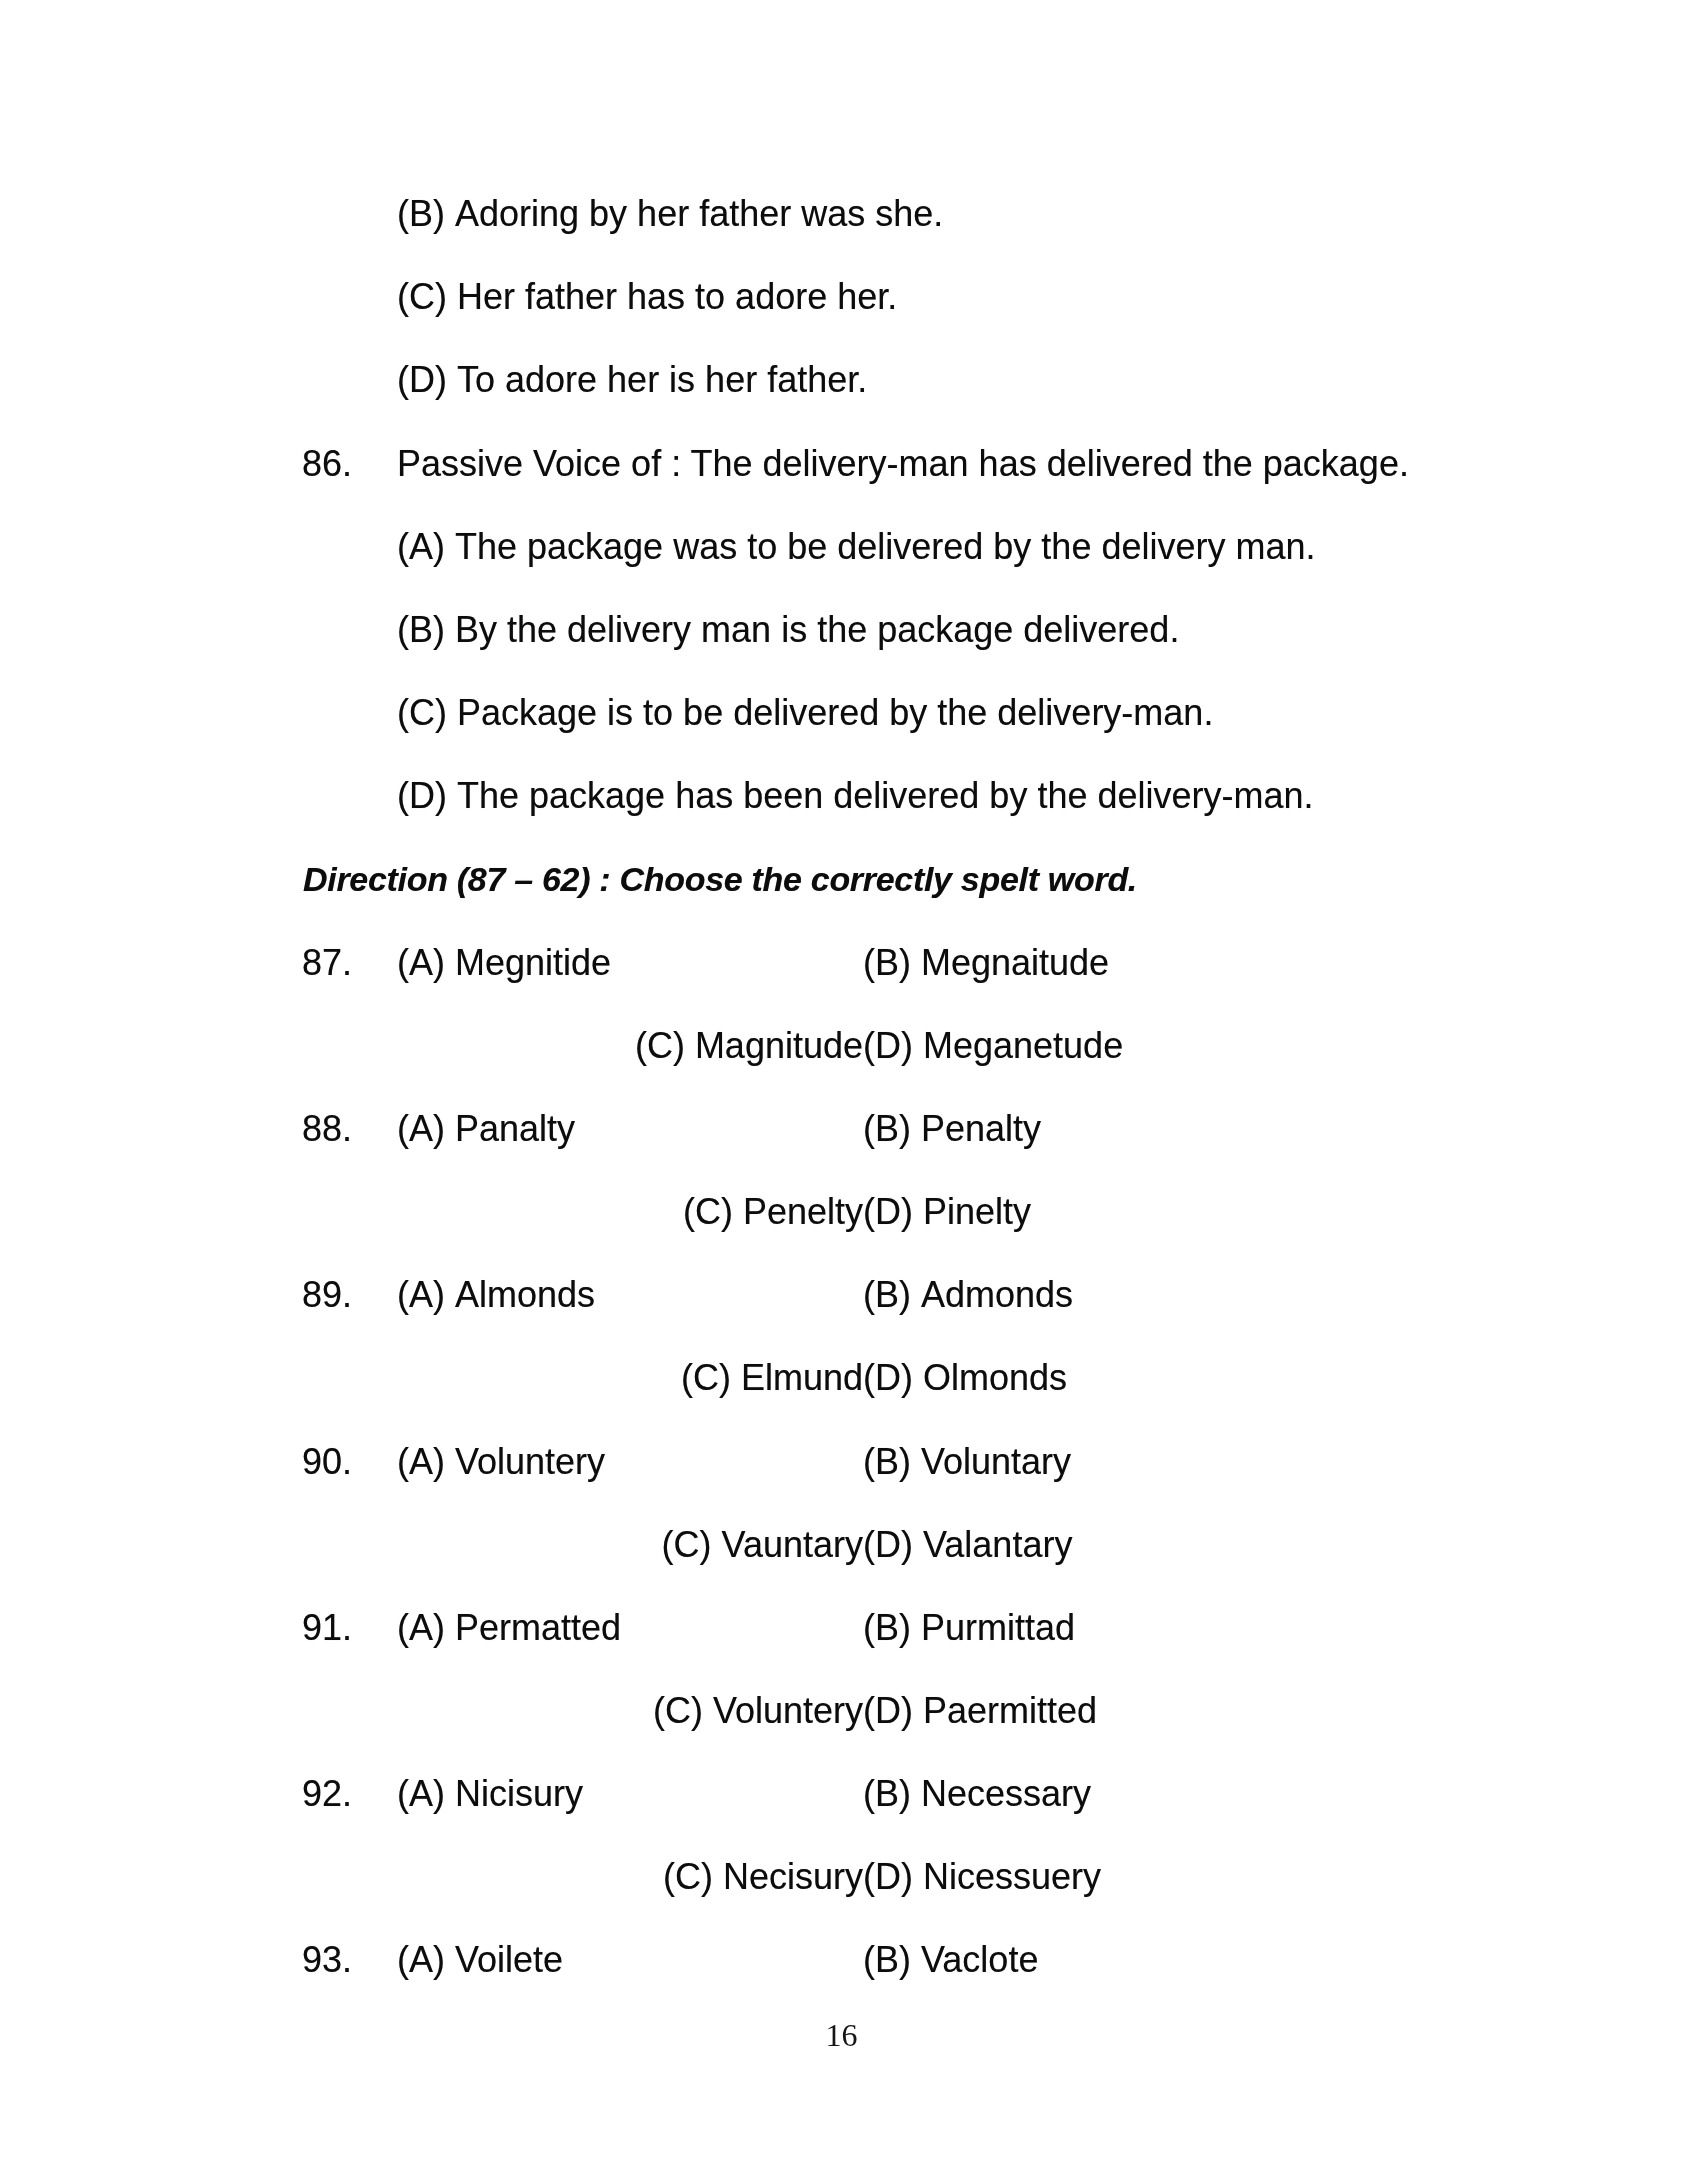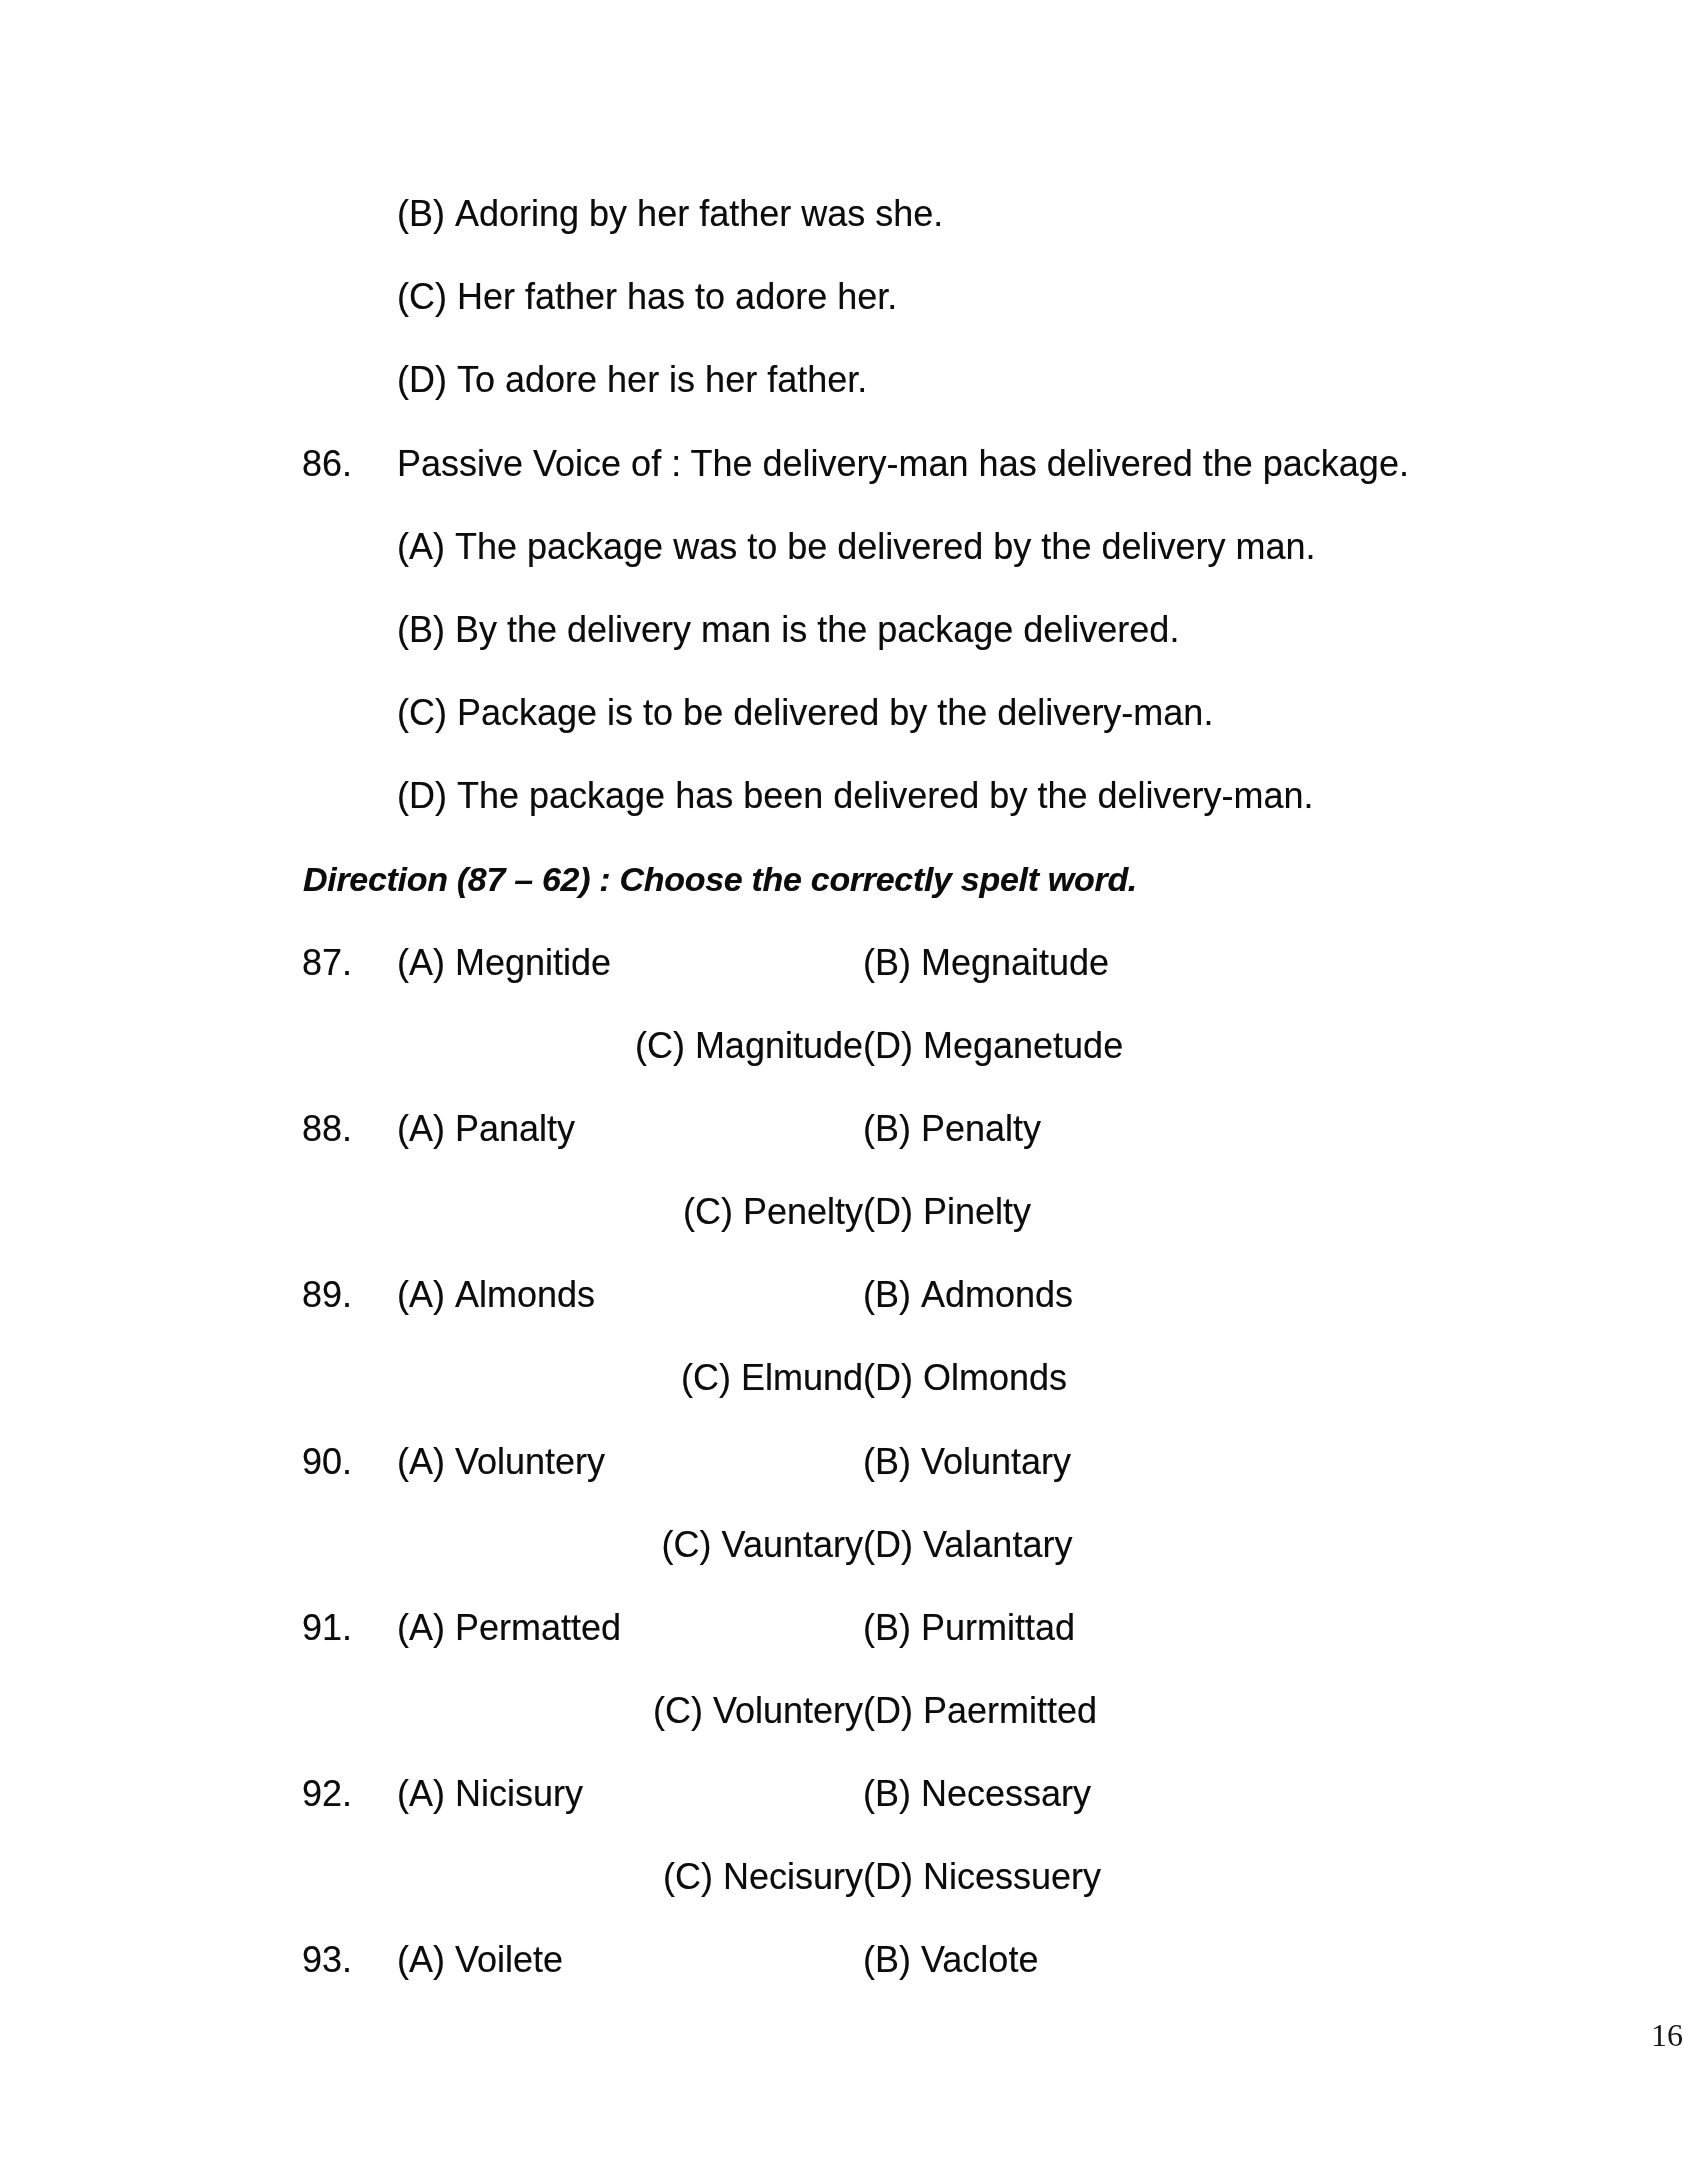--- a/index.html
+++ b/index.html
@@ -30,21 +30,21 @@
   .lbl  { margin-right: 10px; }
   .direction {
     left: 303px;
     font-weight: bold;
     font-style: italic;
     font-size: 34px;
     letter-spacing: -0.3px;
   }
   .page-number {
     left: 0; width: 1683px;
-    text-align: right;
+    text-align: center;
     font-family: "Liberation Serif", serif;
     font-size: 32px;
     height: 46px; line-height: 46px;
     position: absolute;
     color: #161616;
     text-shadow: none;
   }
 </style>
 </head>
 <body>

